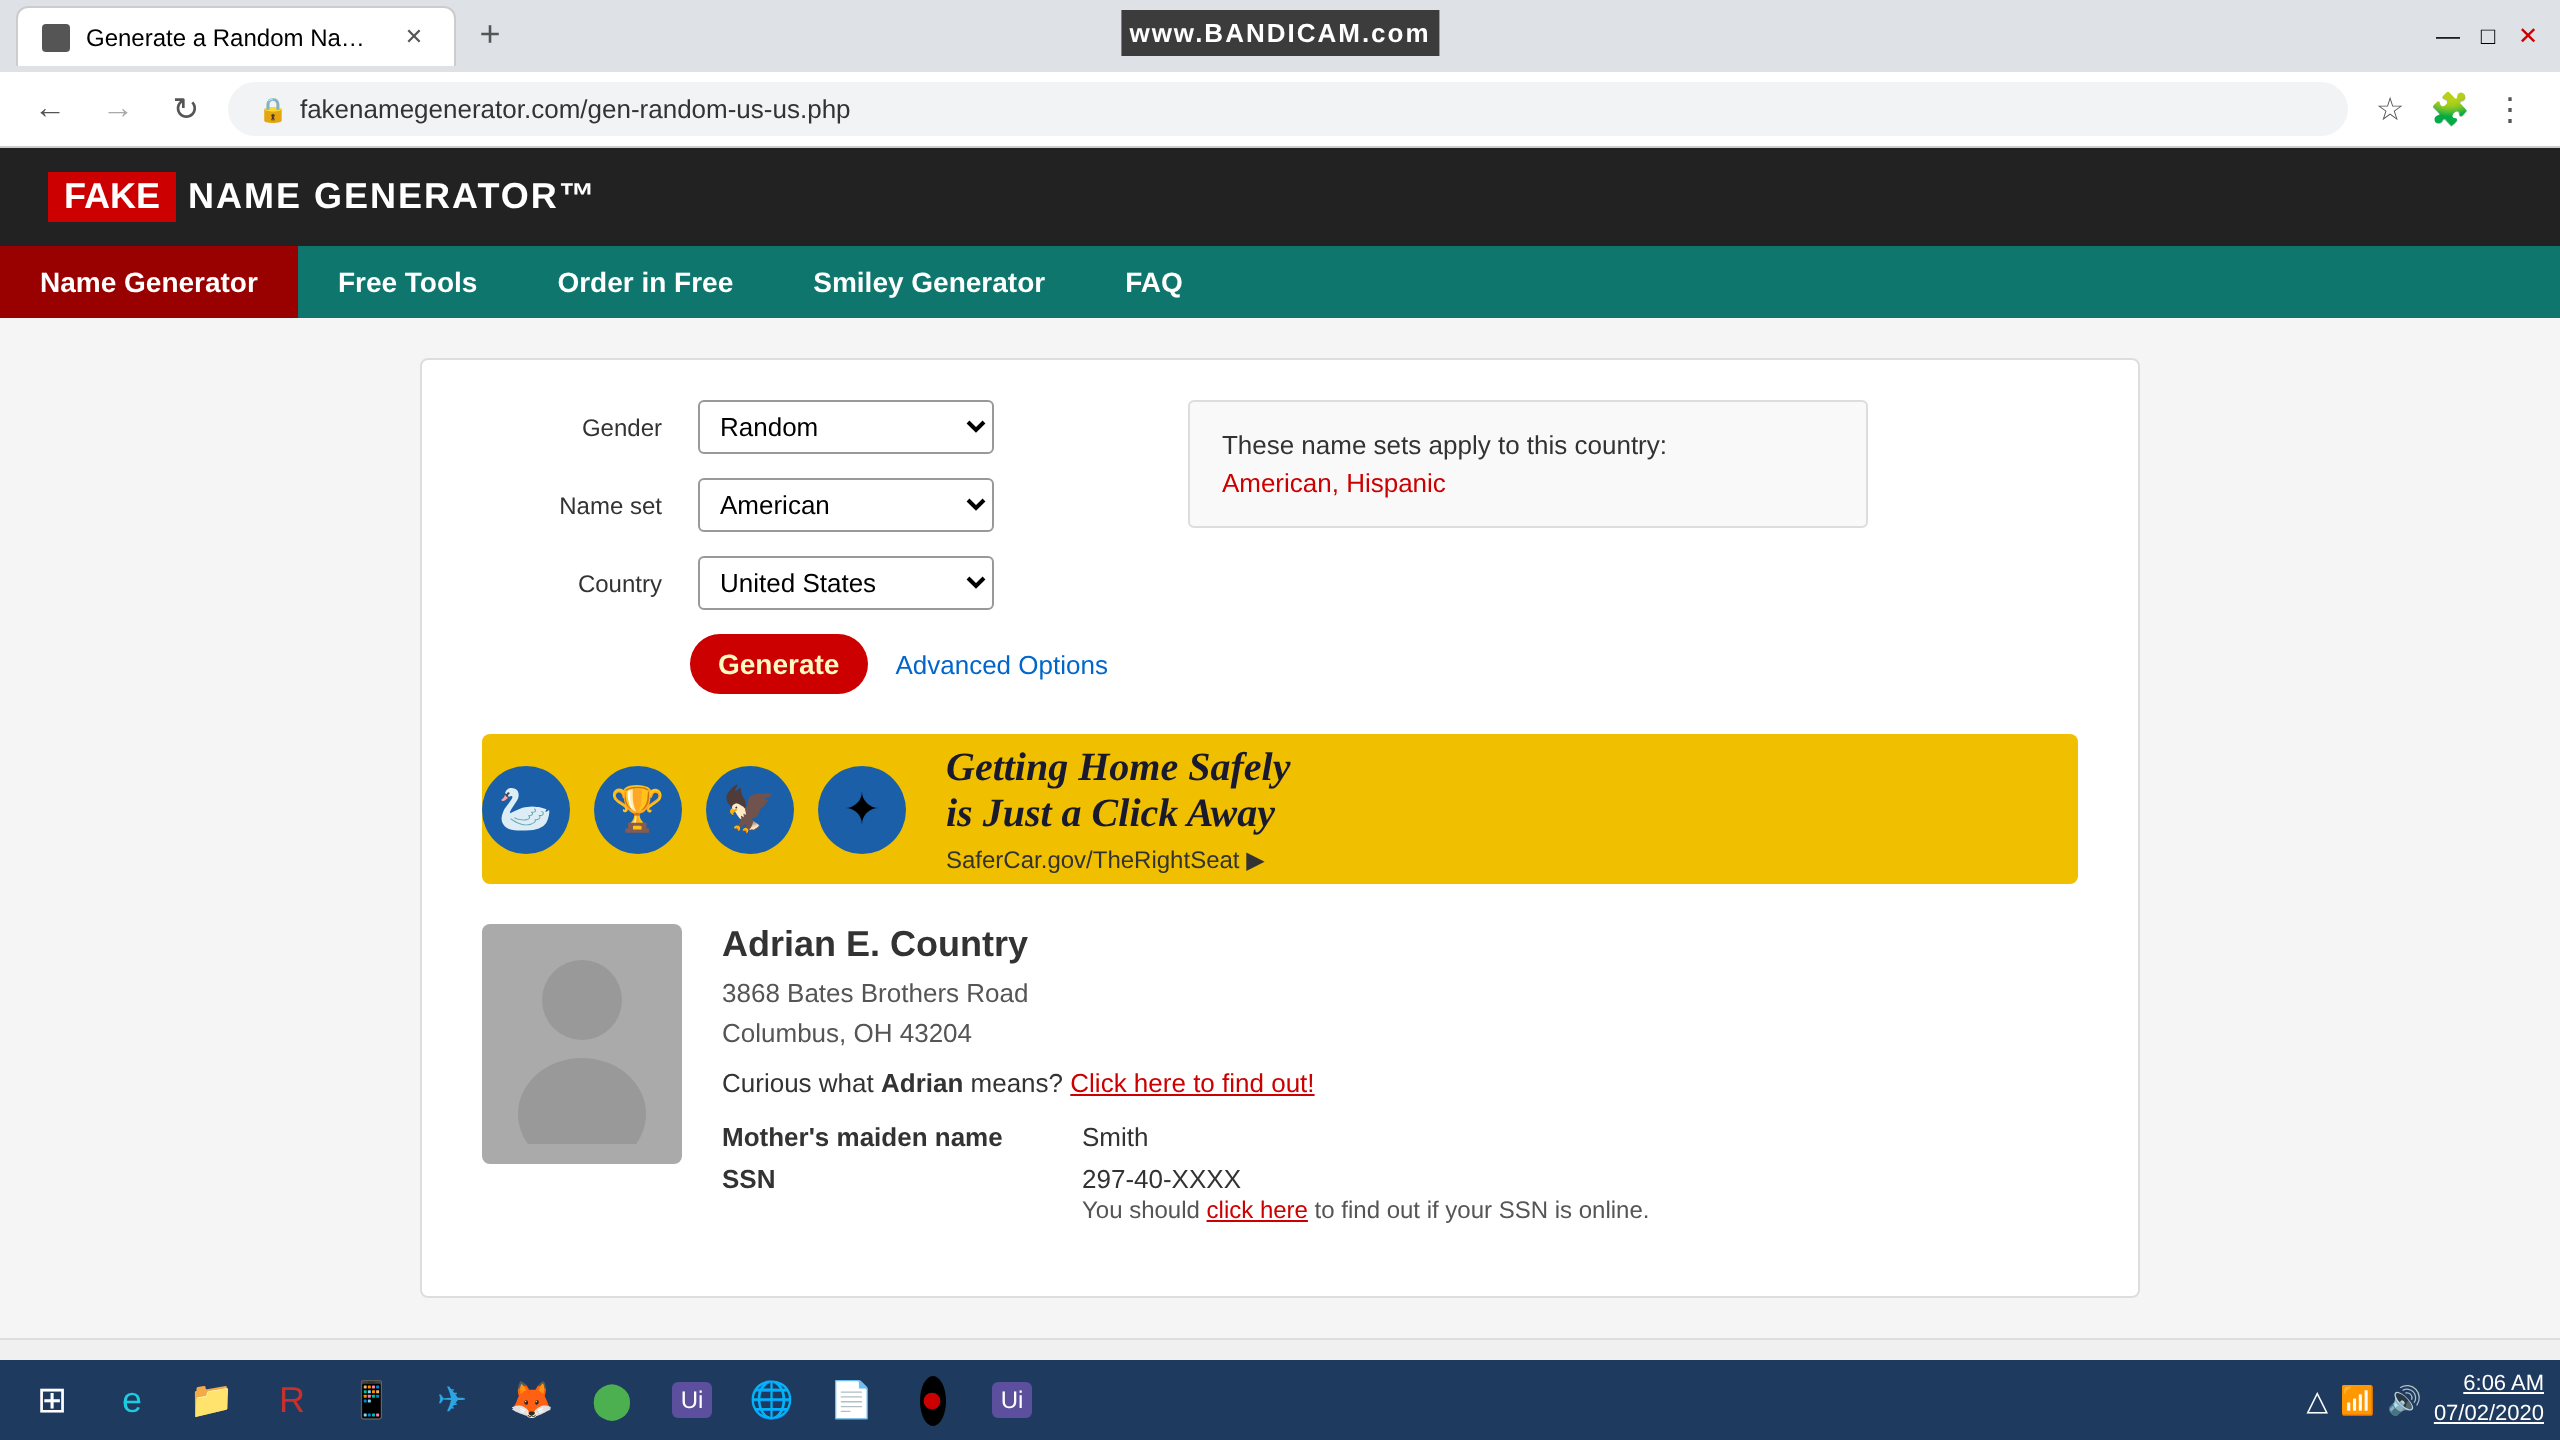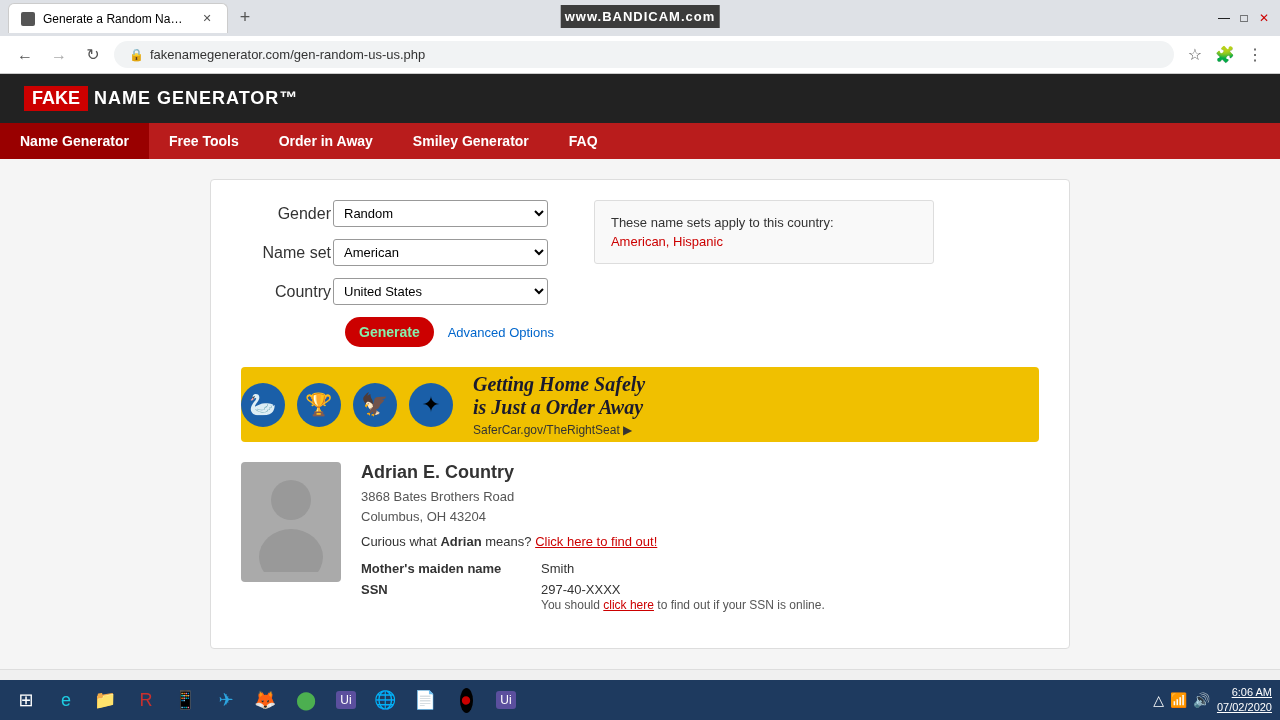--- a/index.html
+++ b/index.html
@@ -135,21 +135,21 @@
       margin-right: 6px;
     }
     .logo-rest {
       color: white;
       font-size: 18px;
       font-weight: bold;
       letter-spacing: 1px;
     }
 
     .nav-menu {
-      background: #b91c1c;
+      background: #0f766e;
       display: flex;
       padding: 0;
     }
     .nav-item {
       color: white;
       padding: 10px 20px;
       font-size: 14px;
       font-weight: bold;
       cursor: pointer;
       text-decoration: none;
@@ -181,44 +181,44 @@
     }
 
     .form-row {
       display: flex;
       align-items: center;
       margin-bottom: 12px;
     }
     .form-label {
       width: 90px;
       text-align: right;
-      margin-right: 2px;
-      font-size: 16px;
+      margin-right: 18px;
+      font-size: 12px;
       color: #333;
     }
     .form-select {
-      width: 215px;
+      width: 148px;
       padding: 4px 6px;
       font-size: 13px;
       border: 1px solid #999;
       border-radius: 3px;
       background: white;
       cursor: pointer;
     }
 
     .form-actions {
       display: flex;
       align-items: center;
       margin-left: 104px;
       margin-top: 4px;
       gap: 14px;
     }
     .generate-btn {
       background: #cc0000;
-      color: #86efac;
+      color: #fef9c3;
       border: none;
       padding: 7px 14px;
       font-size: 14px;
       font-weight: bold;
       border-radius: 15px;
       cursor: pointer;
     }
     .advanced-link {
       color: #0066cc;
       font-size: 13px;
@@ -403,21 +403,21 @@
 </div>
 
 <div class="site-header">
   <span class="logo-fake">FAKE</span>
   <span class="logo-rest">NAME GENERATOR™</span>
 </div>
 
 <div class="nav-menu">
   <a class="nav-item active">Name Generator</a>
   <a class="nav-item">Free Tools</a>
-  <a class="nav-item">Order in Away</a>
+  <a class="nav-item">Order in Free</a>
   <a class="nav-item">Smiley Generator</a>
   <a class="nav-item">FAQ</a>
 </div>
 
 <div class="main-content">
   <div class="generator-box">
 
     <div class="form-and-info">
       <div class="form-section">
 
@@ -461,21 +461,21 @@
 
     <div class="ad-banner">
       <div class="ad-icons">
         <div class="ad-icon-circle">🦢</div>
         <div class="ad-icon-circle">🏆</div>
         <div class="ad-icon-circle">🦅</div>
         <div class="ad-icon-circle">✦</div>
       </div>
       <div style="display:flex; flex-direction:column; align-items:flex-start; flex:1;">
         <div class="ad-text">Getting Home Safely</div>
-        <div class="ad-text">is Just a Order Away</div>
+        <div class="ad-text">is Just a Click Away</div>
         <div style="font-size:12px; color:#333; margin-top:4px;text-align:right;">SaferCar.gov/TheRightSeat ▶</div>
       </div>
     </div>
 
     <div class="profile-section">
       <div class="avatar-box">
 
         <svg width="80" height="100" viewBox="0 0 80 100">
           <circle cx="40" cy="28" r="20" fill="#999"></circle>
           <ellipse cx="40" cy="85" rx="32" ry="28" fill="#999"></ellipse>

